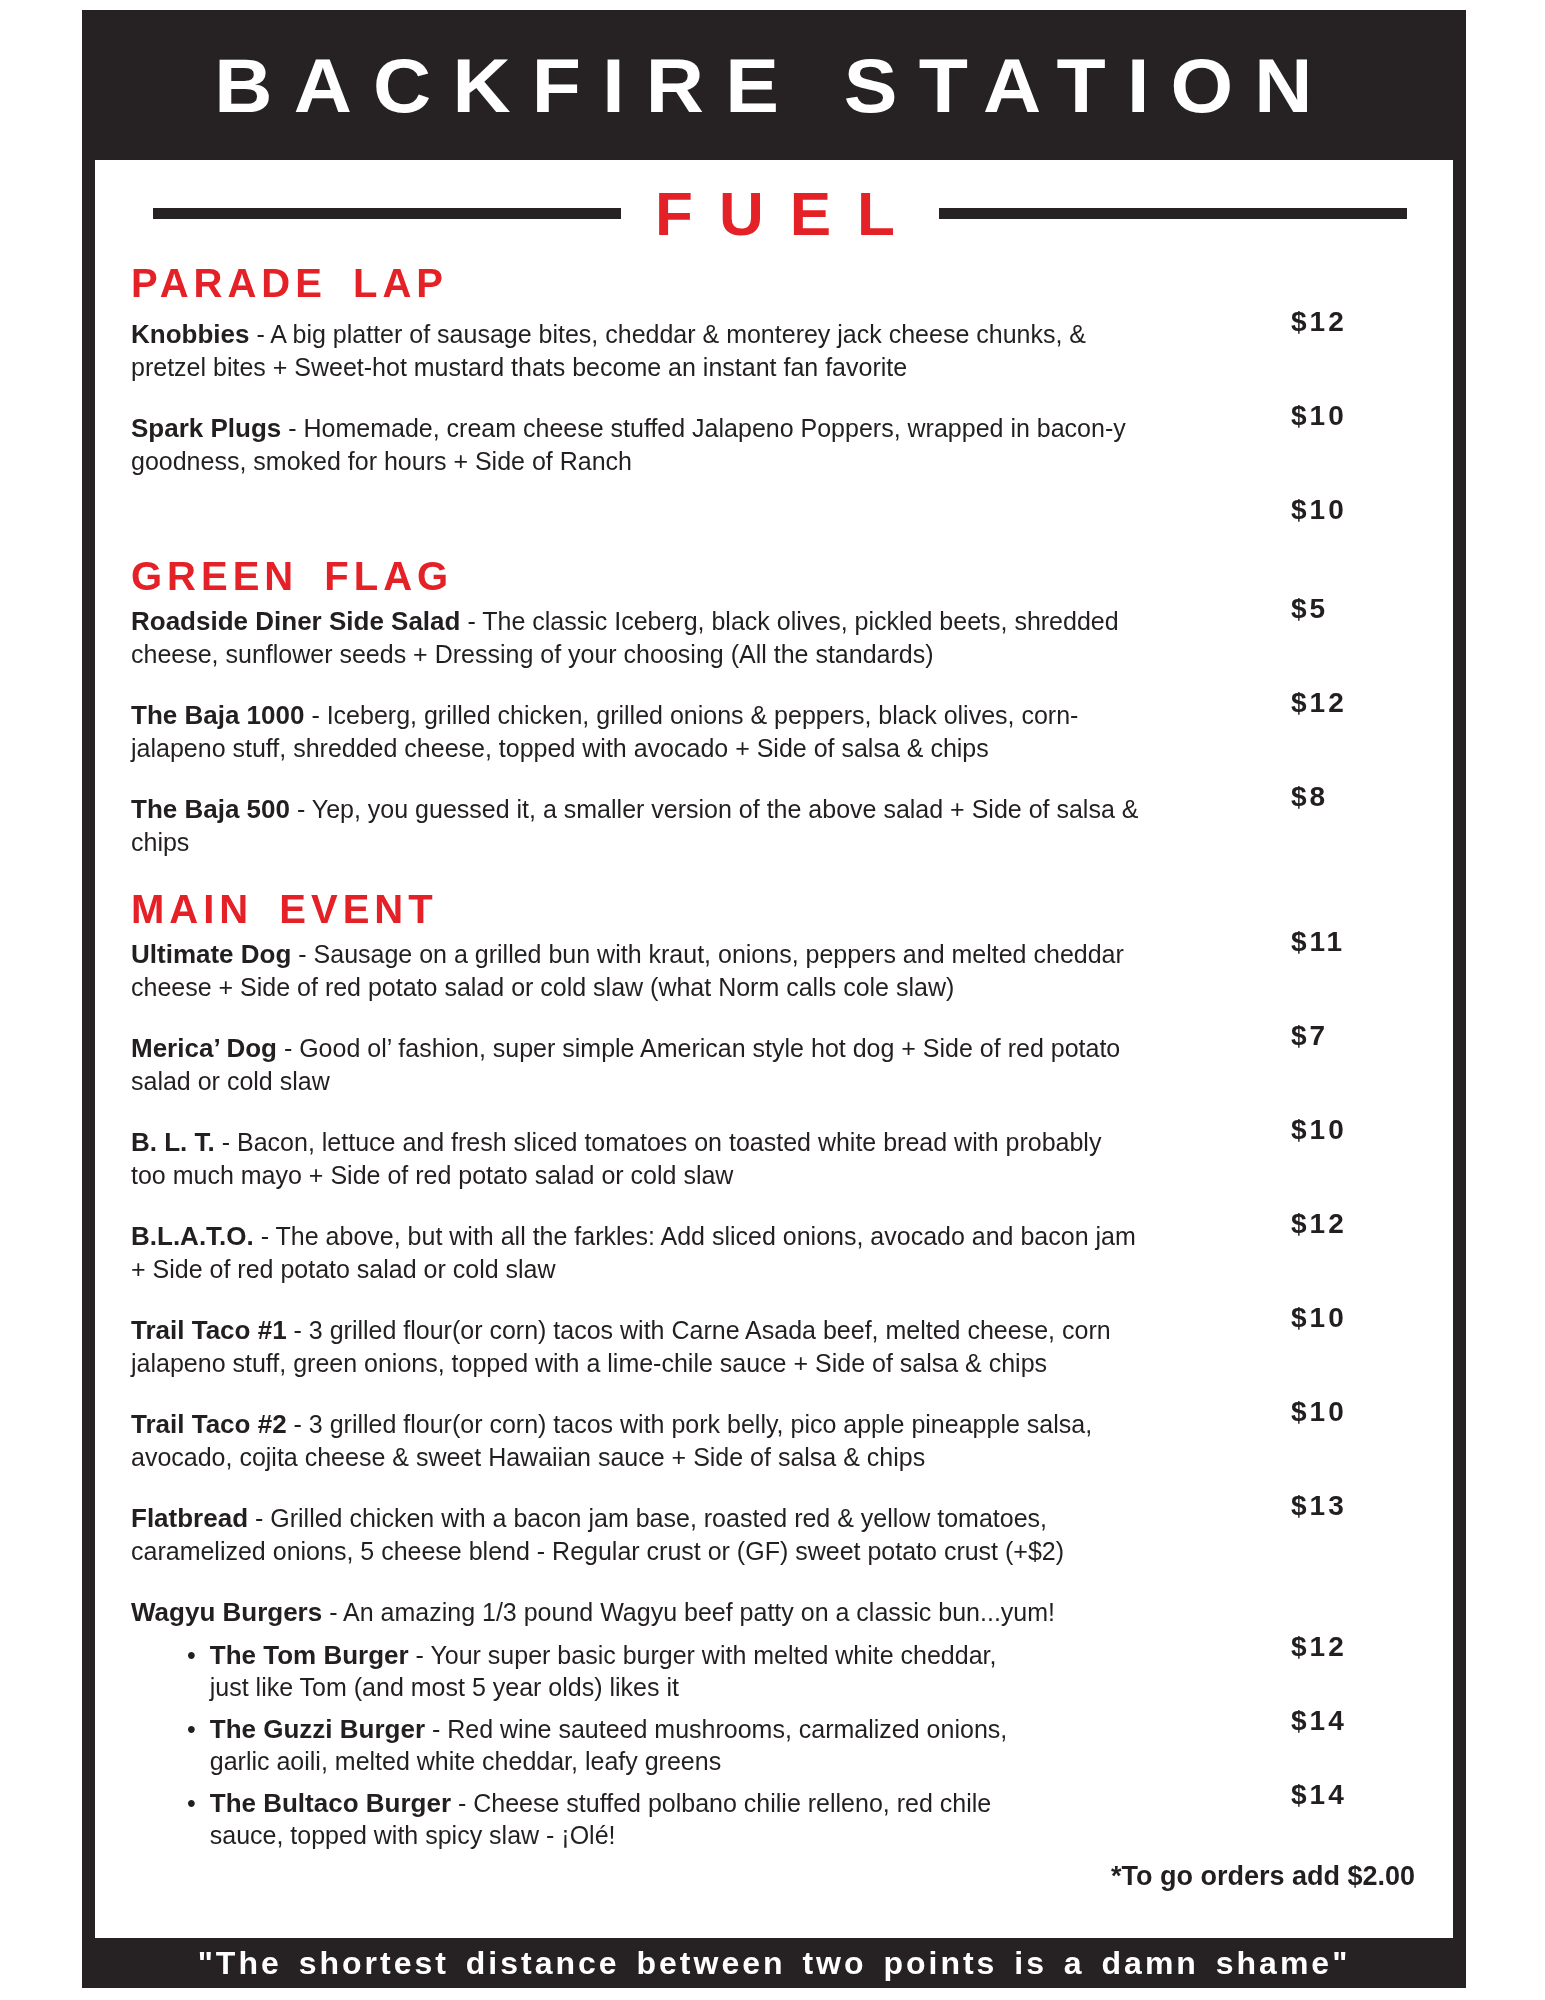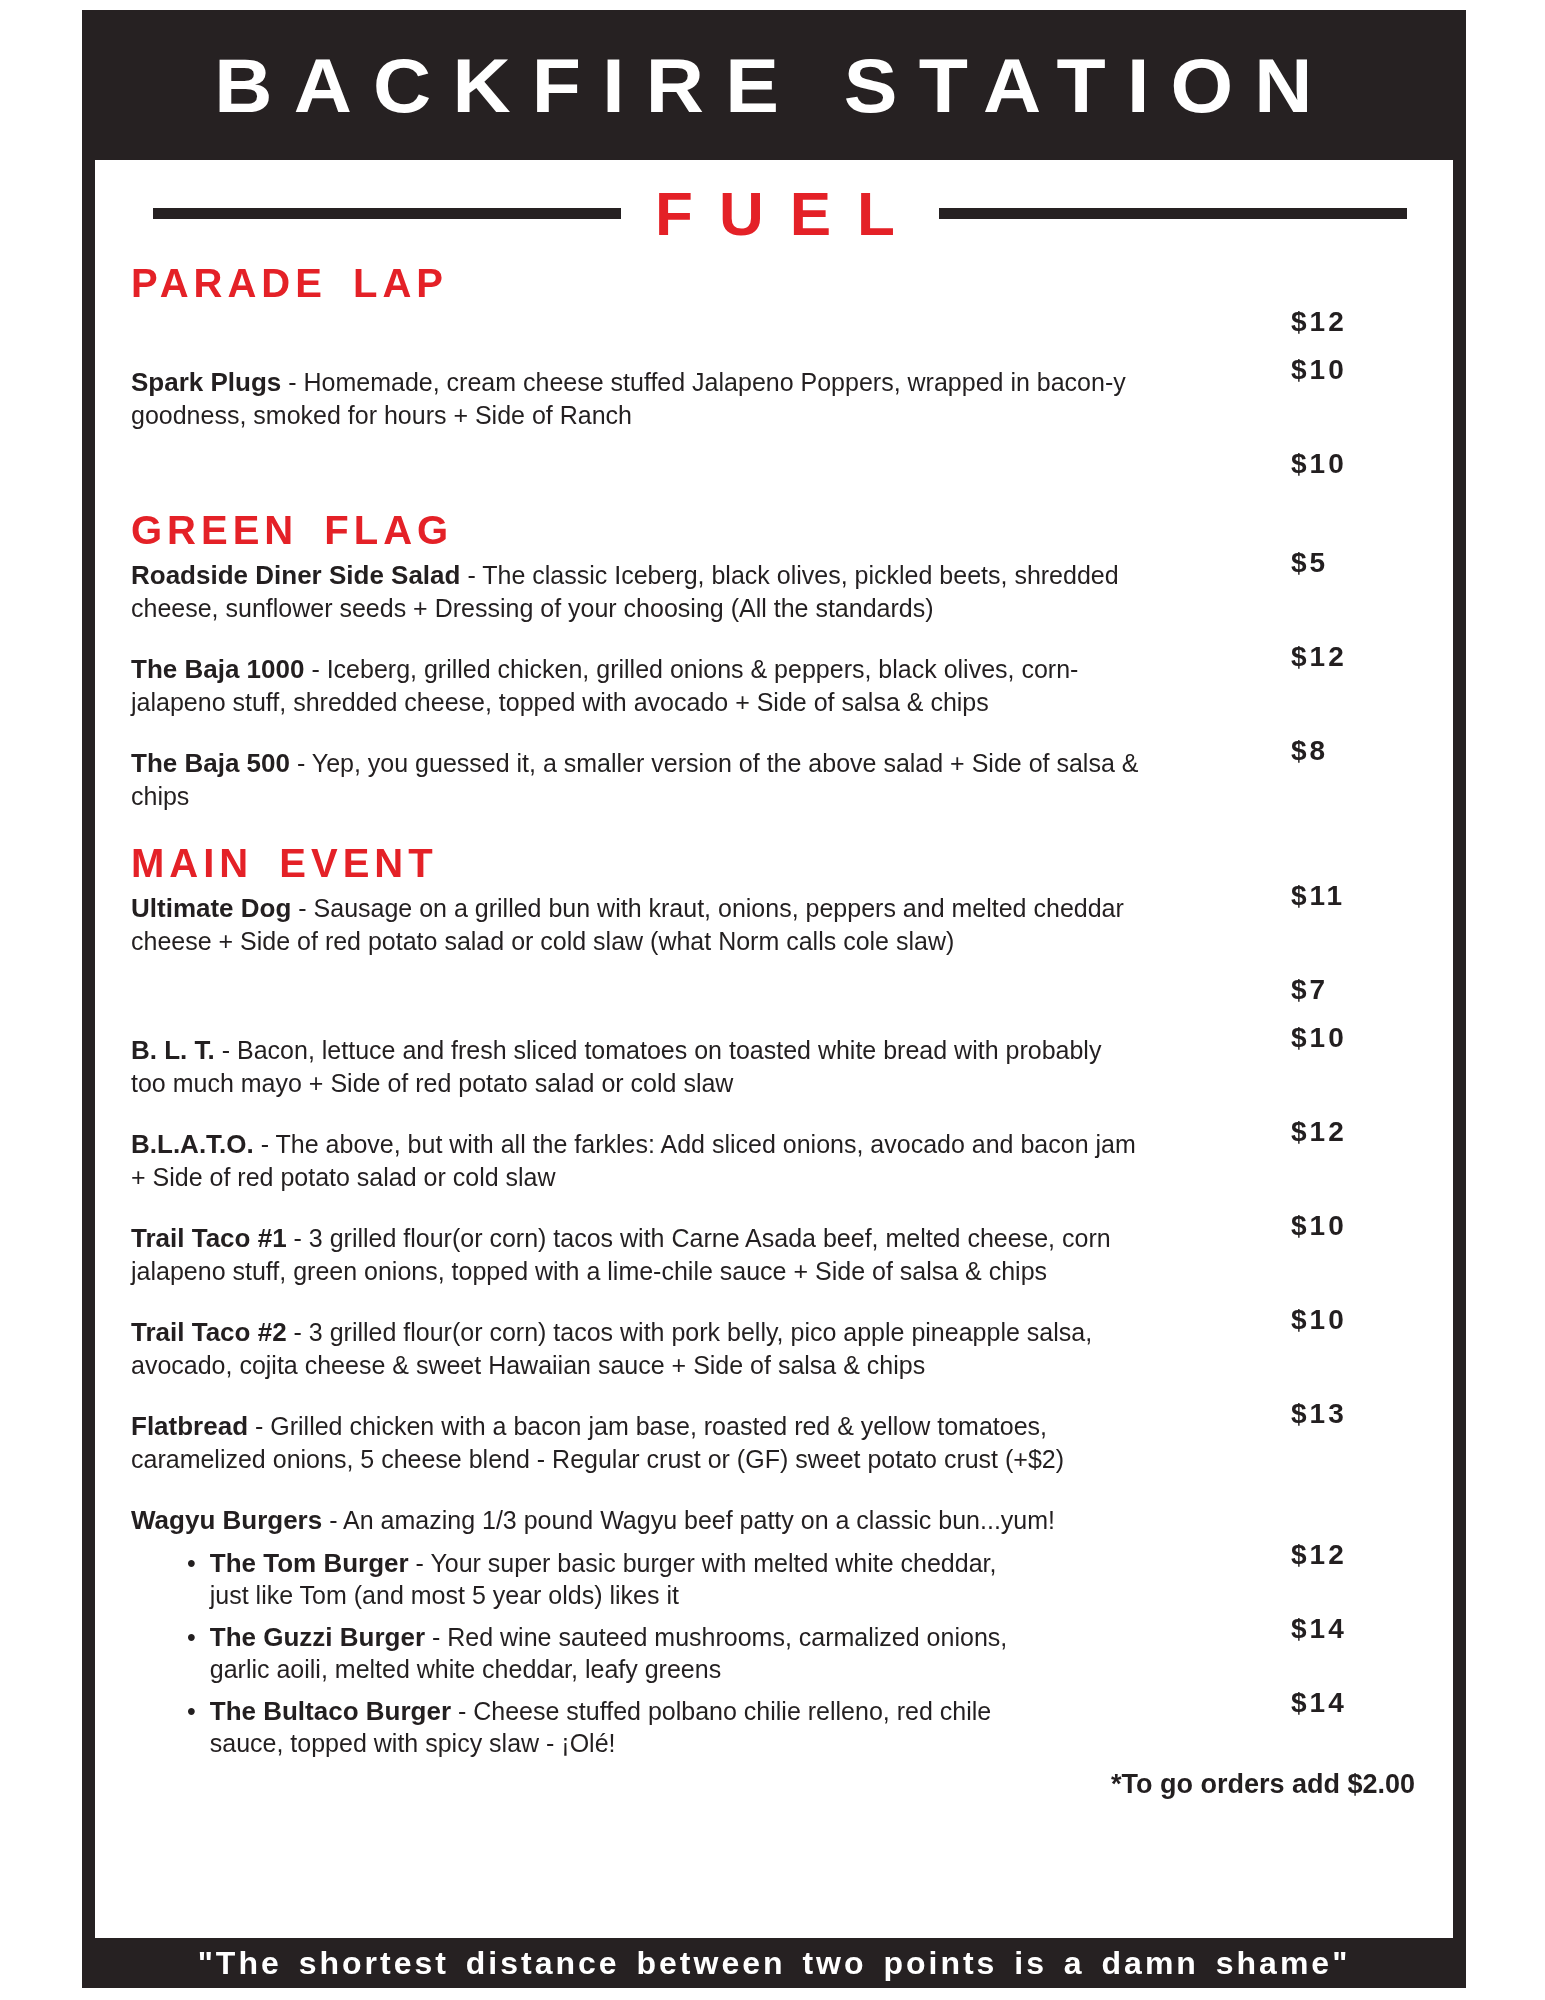--- a/index.html
+++ b/index.html
@@ -93,20 +93,21 @@
       <div class="fuel-row">
         <span class="rule"></span>
         <span class="fuel">FUEL</span>
         <span class="rule"></span>
       </div>
 
       <div class="section">
         <h2 class="sec-head">PARADE LAP</h2>
 
         <div class="item">
+          <p class="desc"><b>Knobbies</b><span class="sep"> - </span><span>A big platter of sausage bites, cheddar &amp; monterey jack cheese chunks, &amp; pretzel bites + Sweet-hot mustard thats become an instant fan favorite</span></p>
           <div class="price">$12</div>
         </div>
 
         <div class="item">
           <p class="desc"><b>Spark Plugs</b><span class="sep"> - </span><span>Homemade, cream cheese stuffed Jalapeno Poppers, wrapped in bacon-y goodness, smoked for hours + Side of Ranch</span></p>
           <div class="price">$10</div>
         </div>
 
         <div class="item">
           <div class="price">$10</div>
@@ -134,20 +135,21 @@
 
       <div class="section">
         <h2 class="sec-head tight">MAIN EVENT</h2>
 
         <div class="item">
           <p class="desc"><b>Ultimate Dog</b><span class="sep"> - </span><span>Sausage on a grilled bun with kraut, onions, peppers and melted cheddar cheese + Side of red potato salad or cold slaw (what Norm calls cole slaw)</span></p>
           <div class="price">$11</div>
         </div>
 
         <div class="item">
+          <p class="desc"><b>Merica’ Dog</b><span class="sep"> - </span><span>Good ol’ fashion, super simple American style hot dog + Side of red potato salad or cold slaw</span></p>
           <div class="price">$7</div>
         </div>
 
         <div class="item">
           <p class="desc"><b>B. L. T.</b><span class="sep"> - </span><span>Bacon, lettuce and fresh sliced tomatoes on toasted white bread with probably too much mayo + Side of red potato salad or cold slaw</span></p>
           <div class="price">$10</div>
         </div>
 
         <div class="item">
           <p class="desc"><b>B.L.A.T.O.</b><span class="sep"> - </span><span>The above, but with all the farkles: Add sliced onions, avocado and bacon jam + Side of red potato salad or cold slaw</span></p>

